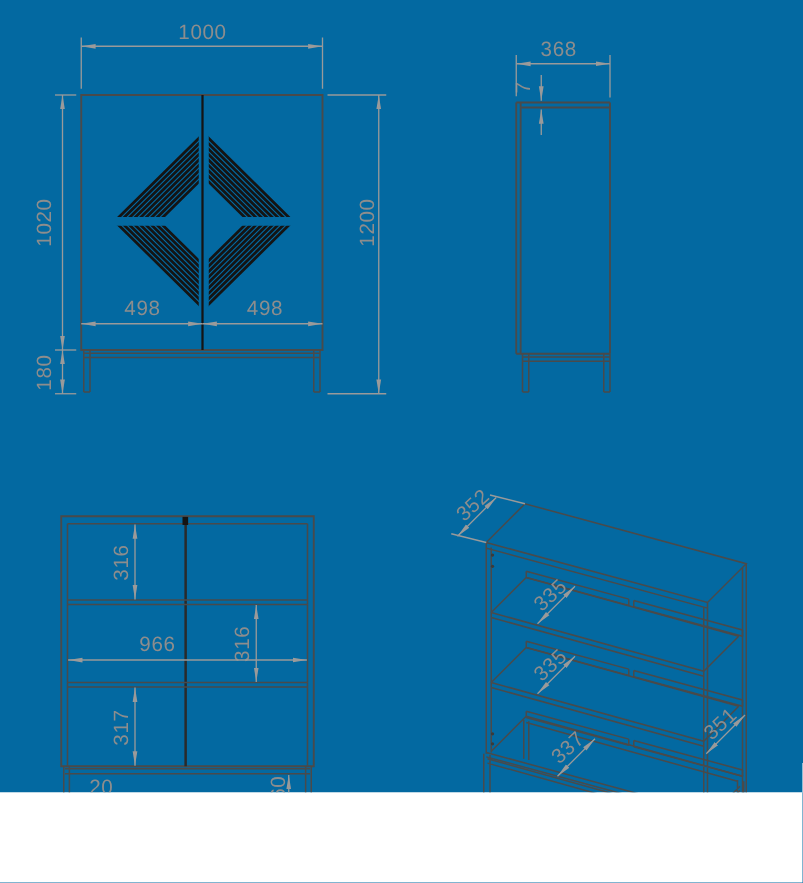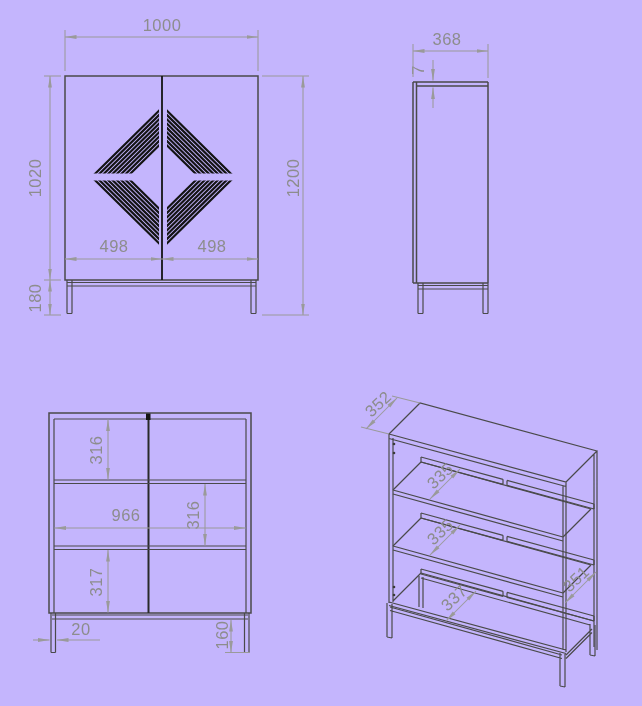--- a/index.html
+++ b/index.html
@@ -1,16 +1,16 @@
 <!DOCTYPE html>
 <html><head>
 <meta charset="utf-8">
 <style>
   html,body{margin:0;padding:0;background:#ffffff;}
-  .canvas{width:642px;height:706px;position:relative;background:#c4b5fd;overflow:hidden;}
+  .canvas{width:642px;height:634px;position:relative;background:#0369a1;overflow:hidden;}
   svg{display:block;}
   text{font-family:"Liberation Sans",sans-serif;fill:#8d8d8d;font-size:16.5px;letter-spacing:0.5px;}
   .geo{stroke:#4a4a4a;stroke-width:1.5;fill:none;stroke-linecap:butt;}
   .geo-thin{stroke:#4a4a4a;stroke-width:1.2;fill:none;}
   .door{stroke:#141414;stroke-width:1.8;fill:none;}
   .divider{stroke:#2a2a2a;stroke-width:2;fill:none;}
   .dim{stroke:#9a9a9a;stroke-width:1.05;fill:none;}
   .stripe{stroke:#141414;stroke-width:2.2;fill:none;}
 </style>
 </head>

